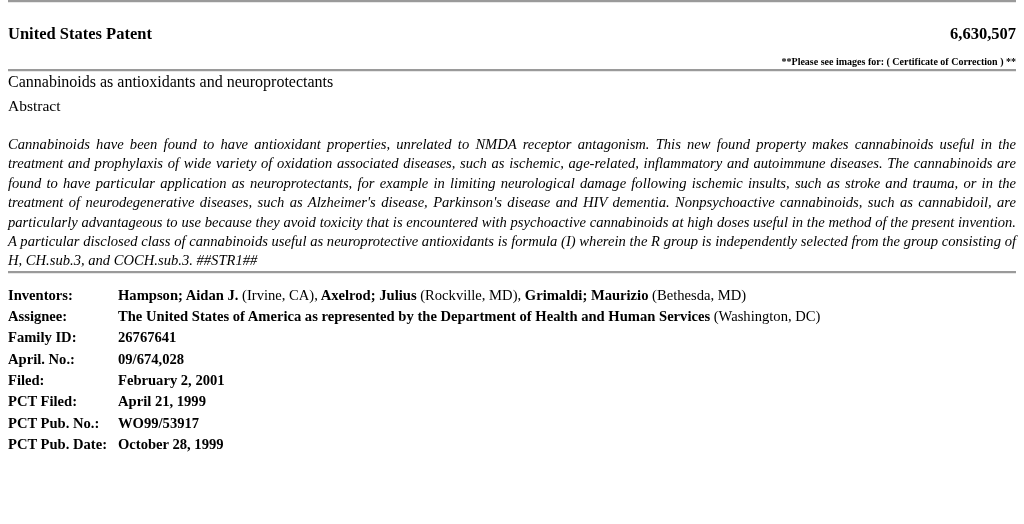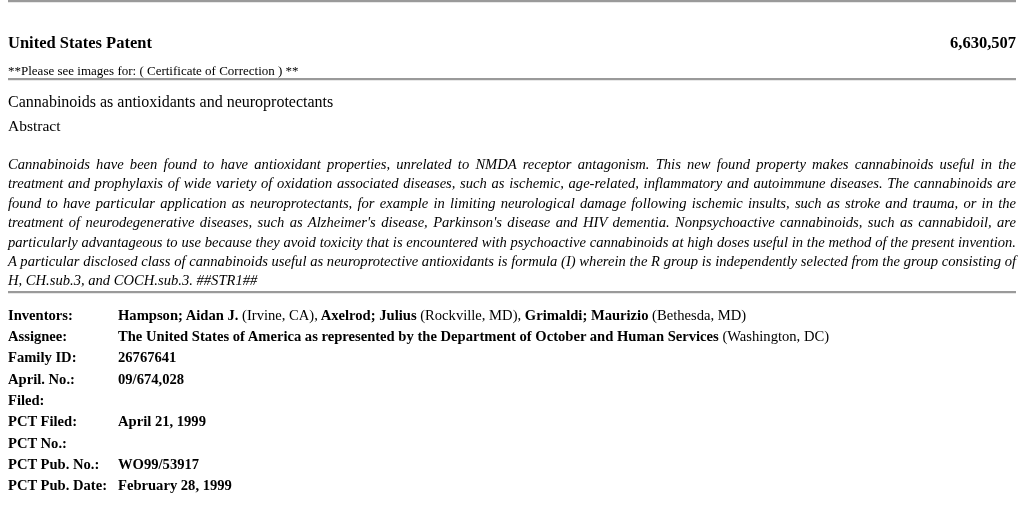--- a/index.html
+++ b/index.html
@@ -31,46 +31,45 @@
     height: 0;
     margin: 0;
     width: 100%;
   }
   .rule-top     { margin-top: 4px; }
   .rule-title   { margin-top: 9px; }
   .rule-biblio  { margin-top: 12px; }
 
   
   .header {
-    margin-top: 27px;
+    margin-top: 18px;
   }
   .header-row {
     display: flex;
     justify-content: space-between;
     align-items: baseline;
     font-weight: bold;
     font-size: 16.5px;
     line-height: 25px;
   }
   .header-left  { text-align: left; }
   .header-right { text-align: center; }
 
   .correction-note {
-    text-align: left;
-    font-weight: normal;
-    font-size: 13px;
+    text-align: right;
+    font-weight: bold;
+    font-size: 10px;
     line-height: 14px;
     margin-top: 9px;
   }
 
   
   .patent-title {
     font-size: 16px;
     line-height: 20px;
-    margin-top: 11px;
     font-weight: normal;
   }
 
   
   .abstract-heading {
     text-align: left;
     font-weight: normal;
     font-size: 15.5px;
     line-height: 20px;
     margin-top: 4px;
@@ -144,53 +143,53 @@
         <span>Axelrod; Julius</span>
         <span class="plain">(Rockville, MD),</span>
         <span>Grimaldi; Maurizio</span>
         <span class="plain">(Bethesda, MD)</span>
       </span>
     </div>
 
     <div class="biblio-row">
       <span class="biblio-label">Assignee:</span>
       <span class="biblio-value">
-        <span>The United States of America as represented by the Department of October and Human Services</span>
+        <span>The United States of America as represented by the Department of Health and Human Services</span>
         <span class="plain">(Washington, DC)</span>
       </span>
     </div>
 
     <div class="biblio-row">
       <span class="biblio-label">Family ID:</span>
       <span class="biblio-value">26767641</span>
     </div>
 
     <div class="biblio-row">
       <span class="biblio-label">April. No.:</span>
       <span class="biblio-value">09/674,028</span>
     </div>
 
     <div class="biblio-row">
       <span class="biblio-label">Filed:</span>
+      <span class="biblio-value">February 2, 2001</span>
     </div>
 
     <div class="biblio-row">
       <span class="biblio-label">PCT Filed:</span>
       <span class="biblio-value">April 21, 1999</span>
     </div>
 
     <div class="biblio-row">
-      <span class="biblio-label">PCT No.:</span>
     </div>
 
     <div class="biblio-row">
       <span class="biblio-label">PCT Pub. No.:</span>
       <span class="biblio-value">WO99/53917</span>
     </div>
 
     <div class="biblio-row">
       <span class="biblio-label">PCT Pub. Date:</span>
-      <span class="biblio-value">February 28, 1999</span>
+      <span class="biblio-value">October 28, 1999</span>
     </div>
 
   </div>
 
 </div>
 
 </body></html>

